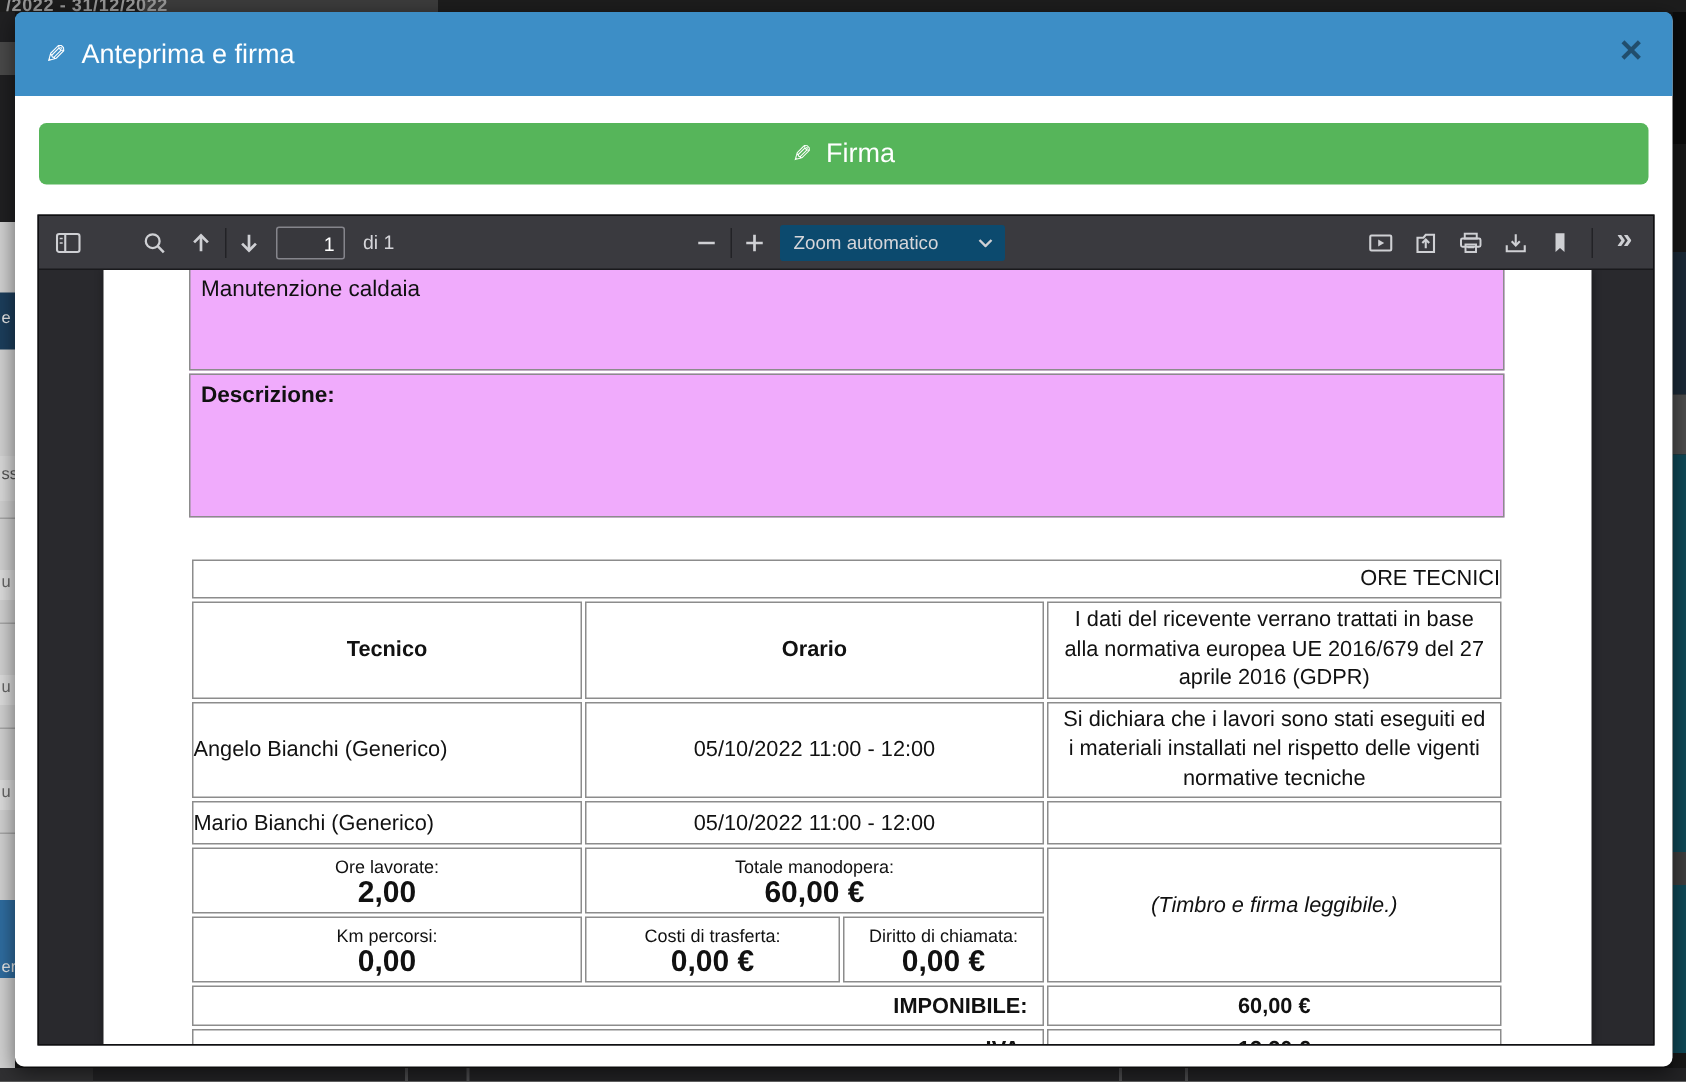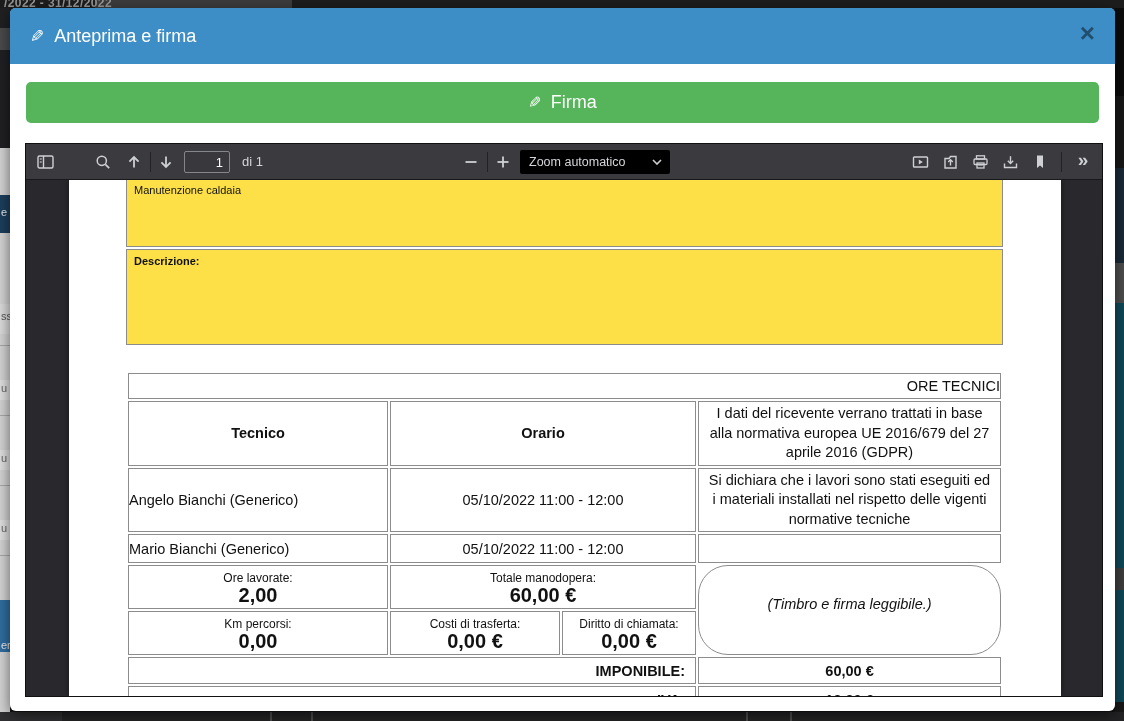--- a/index.html
+++ b/index.html
@@ -41,54 +41,54 @@
   .pdf-frame { position:absolute; left:15px; top:135px; width:1078px; height:554px;
                border:1px solid #101012; background:#29292d; }
   .pdf-toolbar { position:relative; height:36px; background:#3a3a3f; border-bottom:1px solid #19191c; }
   .tb-btn { position:absolute; top:5px; width:26px; height:26px; display:flex; align-items:center;
             justify-content:center; background:none; border:none; border-radius:2px; cursor:pointer; color:#cfd0d4; }
   .tb-sep { position:absolute; top:8px; width:1px; height:20px; background:#222226; }
   .page-input { position:absolute; left:158px; top:7px; width:46px; height:22px; background:#38383d;
                 border:1px solid #85858c; border-radius:2px; color:#ffffff; font-size:13px;
                 text-align:right; padding-right:6px; font-family:"Liberation Sans", sans-serif; }
   .page-count { position:absolute; left:216px; top:10px; font-size:13px; color:#d6d6da; }
-  .zoom-select { position:absolute; left:494px; top:6px; width:150px; height:24px; background:#000000;
+  .zoom-select { position:absolute; left:494px; top:6px; width:150px; height:24px; background:#0c4a6e;
                  border:none; border-radius:2px; color:#d6d6da; font-size:12.5px; text-align:left;
                  padding:0 24px 0 9px; cursor:pointer; font-family:"Liberation Sans", sans-serif;
                  display:flex; align-items:center; position:absolute; }
   .zoom-select svg { position:absolute; right:8px; top:9px; }
   .tb-right { position:absolute; right:6px; top:5px; display:flex; align-items:center; gap:4px; }
   .tb-right .tb-btn { position:static; }
   .tb-right .tb-sep { position:static; margin:0 4px; height:20px; }
   .overflow-btn { font-size:19px; font-weight:bold; line-height:16px; padding-bottom:4px; }
 
   .pdf-view { position:relative; width:100%; height:516px; background:#29292d; overflow:hidden; cursor:default; }
   .pdf-page { position:absolute; left:43px; top:0; width:992px; height:516px; background:#ffffff;
               box-shadow:0 0 6px rgba(0,0,0,.5); color:#111111; }
 
   
-  .doc-box { position:absolute; left:57px; width:877px; border:1px solid #8c8c8c; background:#fde047;
-             font-size:11px; padding:5px 7px; }
+  .doc-box { position:absolute; left:57px; width:877px; border:1px solid #8c8c8c; background:#f0abfc;
+             font-size:15px; padding:5px 7px; }
   .box-title { top:-2px; height:69px; }
   .box-desc  { top:69px; height:96px; font-weight:bold; }
 
   table.ore { position:absolute; left:57px; top:191px; width:877px; border-collapse:separate;
               border-spacing:2px; table-layout:fixed; }
   table.ore td { border:1px solid #8c8c8c; background:#ffffff; vertical-align:middle;
                  font-size:14.5px; color:#111; overflow:hidden; }
   td.gray { background:#e3e3e3; }
   td.t-title { height:26px; text-align:right; font-weight:normal; font-size:15px; }
   td.t-colhead { height:34px; text-align:center; font-weight:bold; font-size:13.5px; }
   td.small-note { text-align:center; font-size:10.5px; line-height:1.35; padding:2px 8px; background:#ffffff; }
   td.name { padding-left:0; height:29px; }
   td.center { text-align:center; }
   td.stack { text-align:center; height:44px; }
   td.stack .lab { display:block; font-size:12px; line-height:15px; }
   td.stack .val { display:block; font-size:20px; font-weight:bold; line-height:18px; }
-  td.timbro { vertical-align:bottom; text-align:center; font-style:italic; font-size:13px; padding-bottom:12px;border-radius:30px; }
+  td.timbro { vertical-align:bottom; text-align:center; font-style:italic; font-size:13px; padding-bottom:12px; }
   td.sum-label { text-align:right; font-weight:bold; font-size:15px; padding-right:10px; height:27px; }
   td.sum-value { text-align:center; font-weight:bold; font-size:15px; }
 
   svg { display:block; }
 </style>
 </head>
 <body>
 
 <div class="screen">
 

